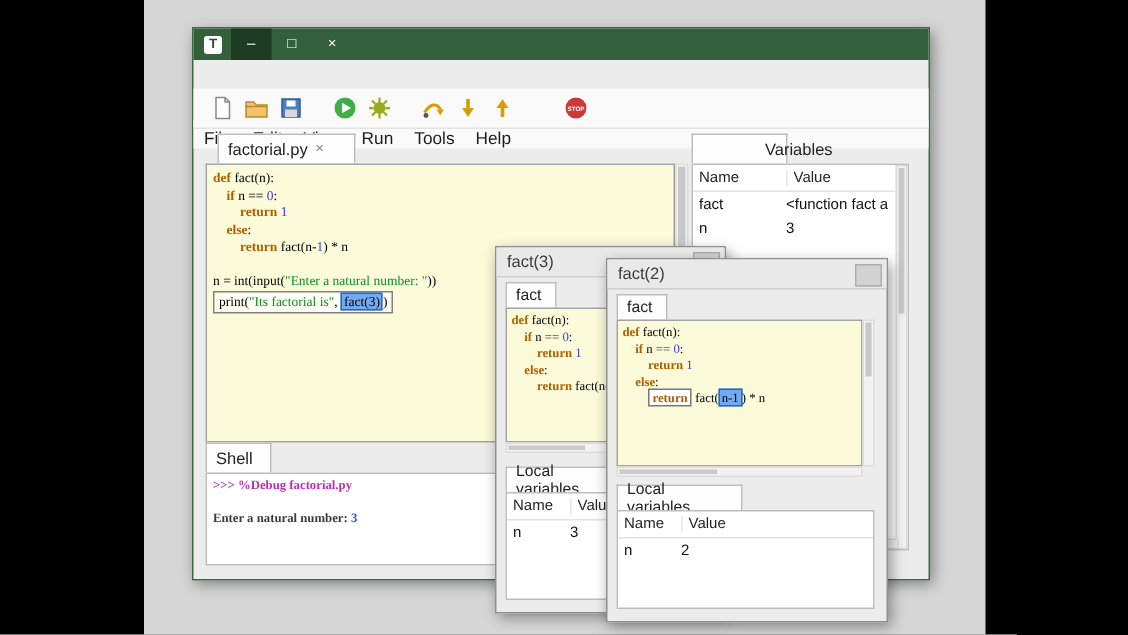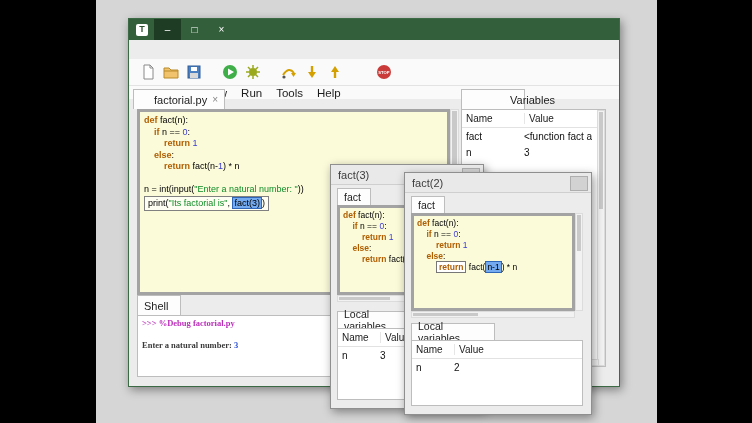--- a/index.html
+++ b/index.html
@@ -29,22 +29,22 @@
            display:flex;align-items:center;padding-left:8px;}
   .tbtn{width:21px;height:21px;display:flex;align-items:center;justify-content:center;margin-right:2px;}
   .tgap{width:13px;}
 
   
   .tab{position:absolute;background:#fdfdfd;border:1px solid #bdbdbd;border-bottom:none;
        display:flex;align-items:center;font-size:11px;color:#222;padding:0 6px;box-sizing:border-box;}
   .tab .close-x{margin-left:5px;color:#888;font-size:10px;}
 
   
-  .codearea{position:absolute;background:#fbfbda;border:3px solid #a3a3a3;box-sizing:border-box;
-            font-family:Liberation Sans, sans-serif;overflow:hidden;}
+  .codearea{position:absolute;background:#fbfbda;border:1px solid #a3a3a3;box-sizing:border-box;
+            font-family:Liberation Serif, serif;overflow:hidden;}
   .editor-main{left:8px;top:90px;width:313px;height:186px;font-size:9px;line-height:11.5px;padding:3px 4px;}
   .shellarea{position:absolute;left:8px;top:296px;width:313px;height:62px;background:#fff;border:1px solid #bdbdbd;
              box-sizing:border-box;font-family:Liberation Serif, serif;font-size:8.5px;
              line-height:11px;padding:2px 4px;overflow:hidden;}
   .cline{white-space:pre;}
   .tok-kw{color:#b05e00;font-weight:bold;}
   .tok-num{color:#3b3bd6;}
   .tok-str{color:#0e8c26;}
   .tok-magic{color:#bb2ebb;font-weight:bold;}
   .tok-io{color:#3a3a3a;font-weight:bold;}
@@ -168,21 +168,21 @@
       <span class="tgap"></span>
       <span class="tgap"></span>
       <span class="tbtn">
         <svg width="16" height="16">
           <circle cx="8" cy="8" r="7" fill="#c93a38"></circle>
           <text x="8" y="9.8" font-size="4.2" font-weight="bold" fill="#ffffff" text-anchor="middle">STOP</text>
         </svg>
       </span>
     </div>
 
-    <div class="tab" style="left:4px;top:70px;width:92px;height:20px;justify-content:flex-end;">
+    <div class="tab" style="left:16px;top:70px;width:92px;height:20px;">
       <span>factorial.py</span>
       <span class="close-x">×</span>
     </div>
 
     <div class="codearea editor-main">
         <div class="cline"><span class="tok-kw">def</span><span> fact(n):</span></div>
         <div class="cline"><span>    </span><span class="tok-kw">if</span><span> n == </span><span class="tok-num">0</span><span>:</span></div>
         <div class="cline"><span>        </span><span class="tok-kw">return</span><span> </span><span class="tok-num">1</span></div>
         <div class="cline"><span>    </span><span class="tok-kw">else</span><span>:</span></div>
         <div class="cline"><span>        </span><span class="tok-kw">return</span><span> fact(n-</span><span class="tok-num">1</span><span>) * n</span></div>

